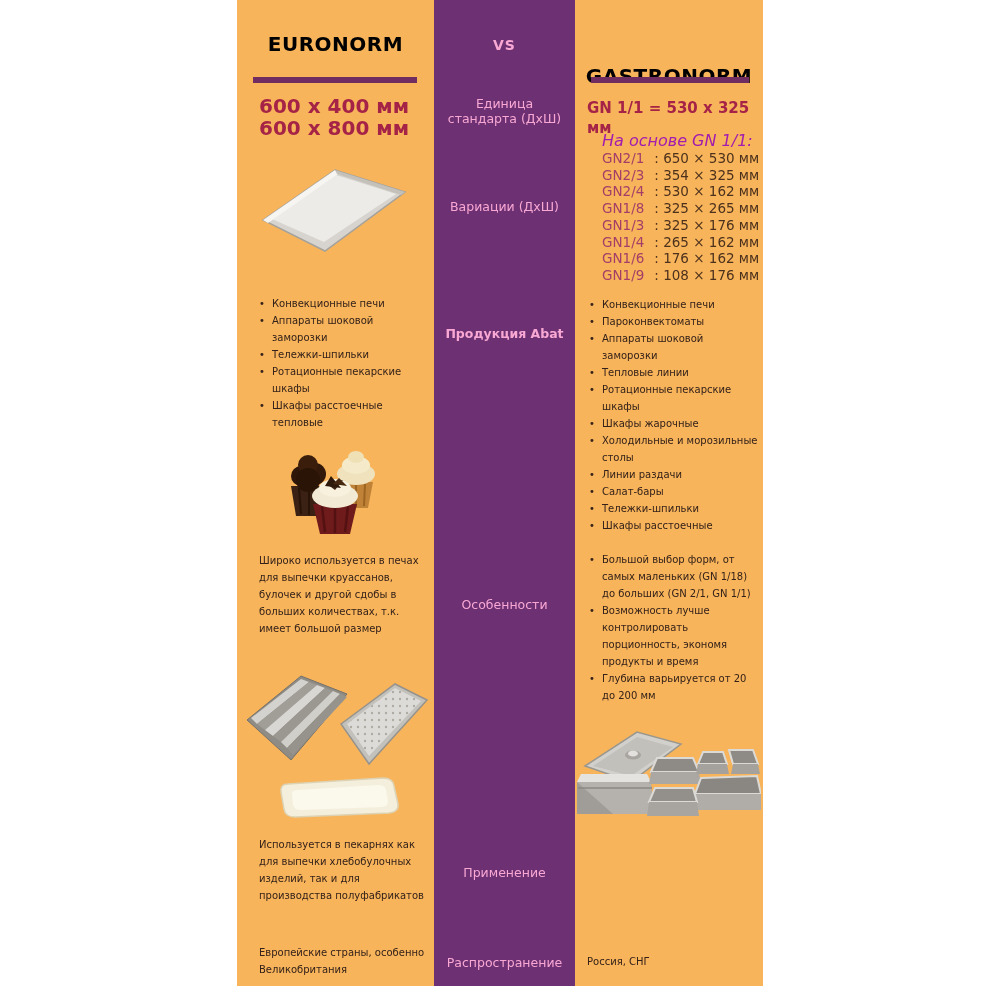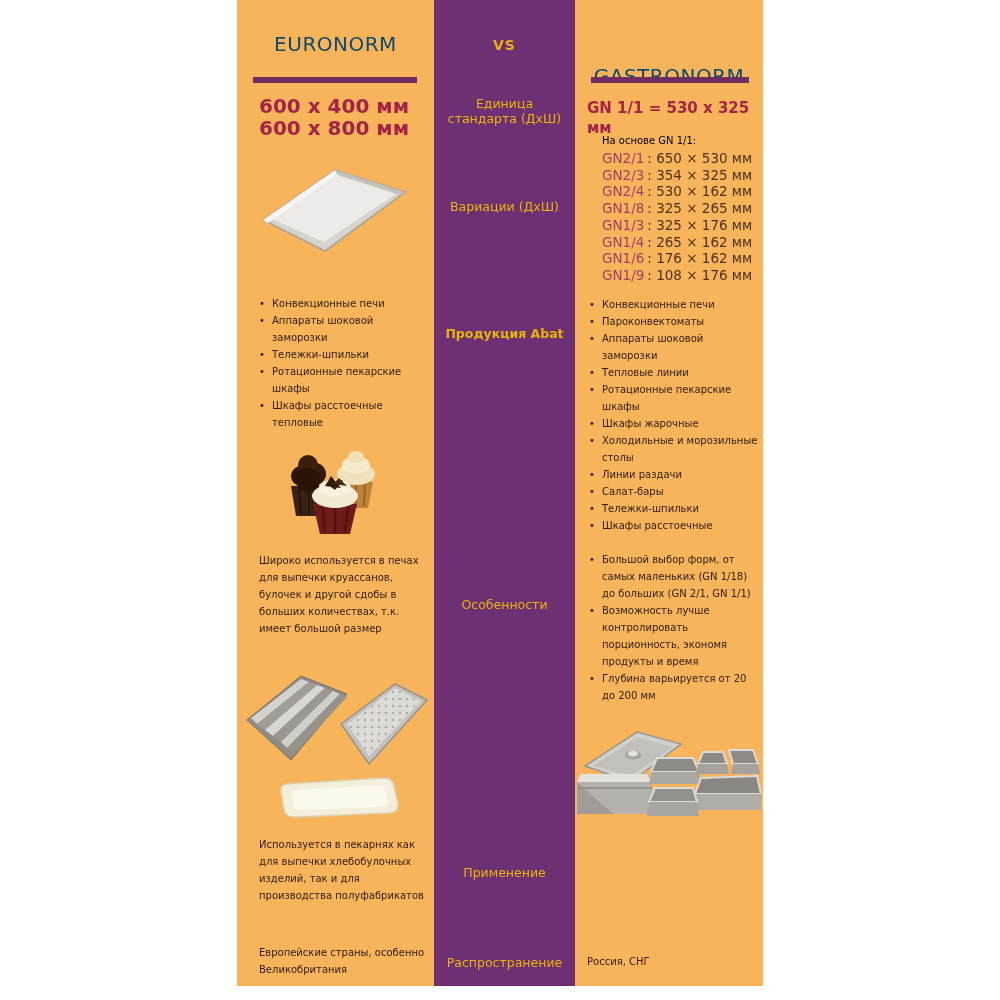--- a/index.html
+++ b/index.html
@@ -4,31 +4,31 @@
 <style>
   html,body{margin:0;padding:0;}
   body{font-family:"DejaVu Sans","Liberation Sans",sans-serif;}
   .page{position:relative;width:1000px;height:1000px;background:#ffffff;overflow:hidden;}
   .infographic{position:absolute;left:237px;top:0;width:526px;height:986px;}
   .col{position:absolute;top:0;height:100%;}
   .col-left{left:0;width:197px;background:#f8b45a;}
   .col-mid{left:197px;width:141px;background:#6d3072;}
   .col-right{left:338px;width:188px;background:#f8b45a;}
   .block{position:absolute;}
-  .title{width:100%;text-align:center;font-size:20px;font-weight:400;color:#0c4a6e;letter-spacing:.5px;}
+  .title{width:100%;text-align:center;font-size:20px;font-weight:700;color:#000000;letter-spacing:.5px;}
   .rule{height:6px;background:#702d62;}
   .accent{color:#a52347;font-weight:700;}
   .sizes{font-size:20px;line-height:22px;}
   .base-size{font-size:15px;line-height:20px;}
-  .mid-label{width:100%;box-sizing:border-box;padding:0 10px;text-align:center;color:#eab308;font-size:12.5px;line-height:15px;}
+  .mid-label{width:100%;box-sizing:border-box;padding:0 10px;text-align:center;color:#f9a8d4;font-size:12.5px;line-height:15px;}
   .vs{font-size:14px;font-weight:700;letter-spacing:1px;}
   .body-text{color:#33211a;font-size:10px;line-height:17px;}
-  .intro{color:#000000;font-size:10px;line-height:17px;}
+  .intro{color:#a21caf;font-size:16px;line-height:17px;font-style:italic;}
   .gn-line{font-size:13.5px;line-height:16.7px;white-space:nowrap;}
-  .gn-label{color:#a43e68;margin-right:3px;}
+  .gn-label{color:#a43e68;margin-right:10px;}
   .gn-dims{color:#4c311d;}
   ul.blist{margin:0;padding:0;list-style:none;}
   ul.blist li{position:relative;padding-left:13px;margin:0;}
   ul.blist li::before{content:"\2022";position:absolute;left:0;top:0;}
   svg{display:block;}
 </style>
 </head>
 <body>
 
 <div class="page">

